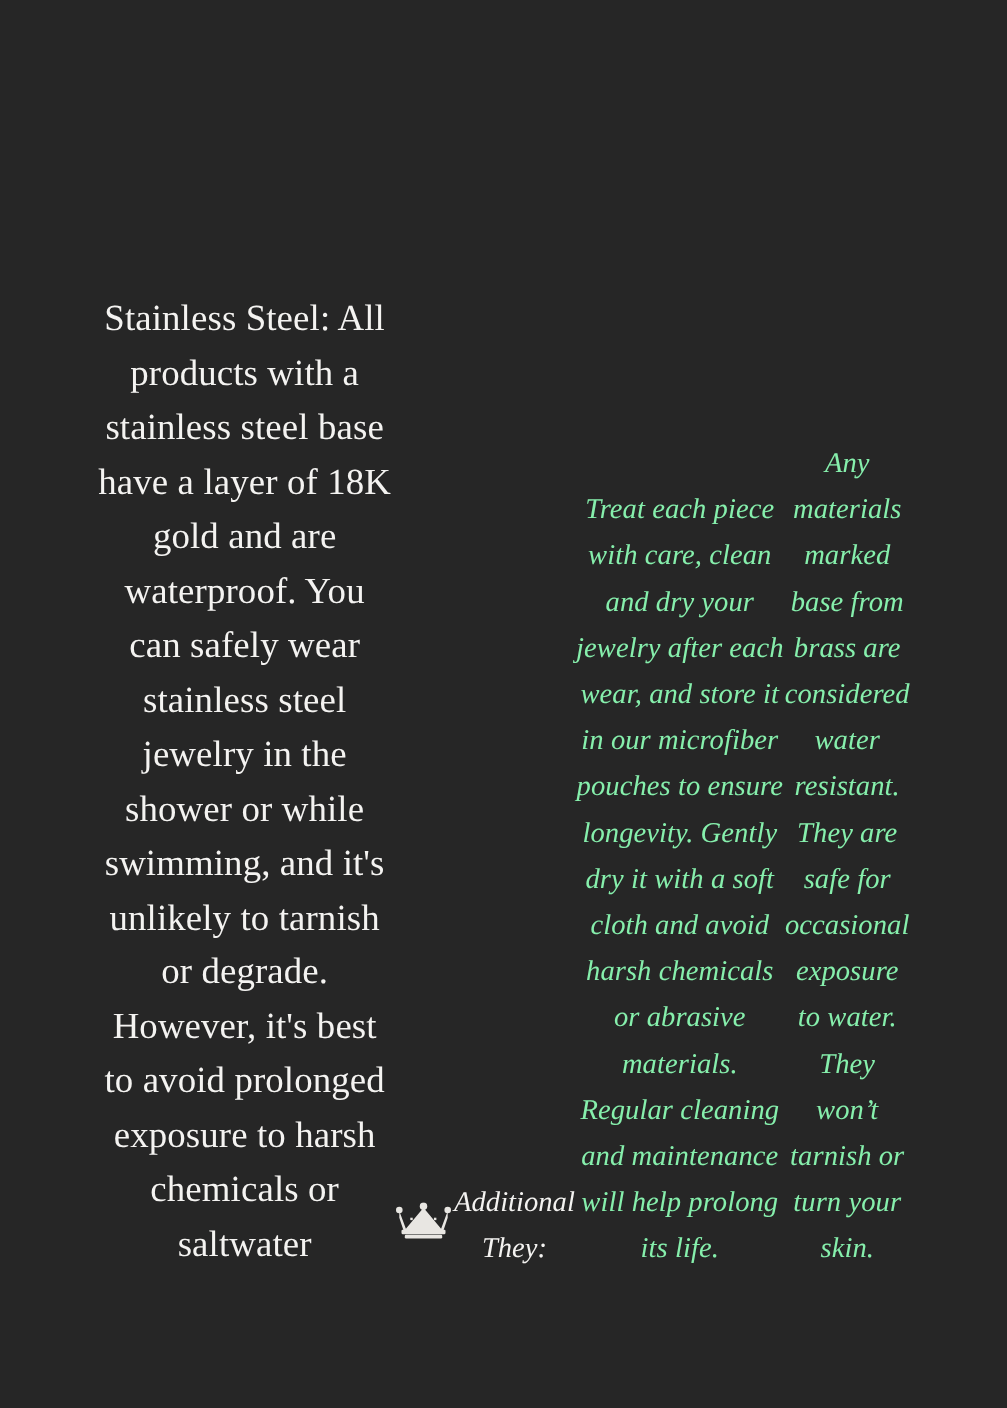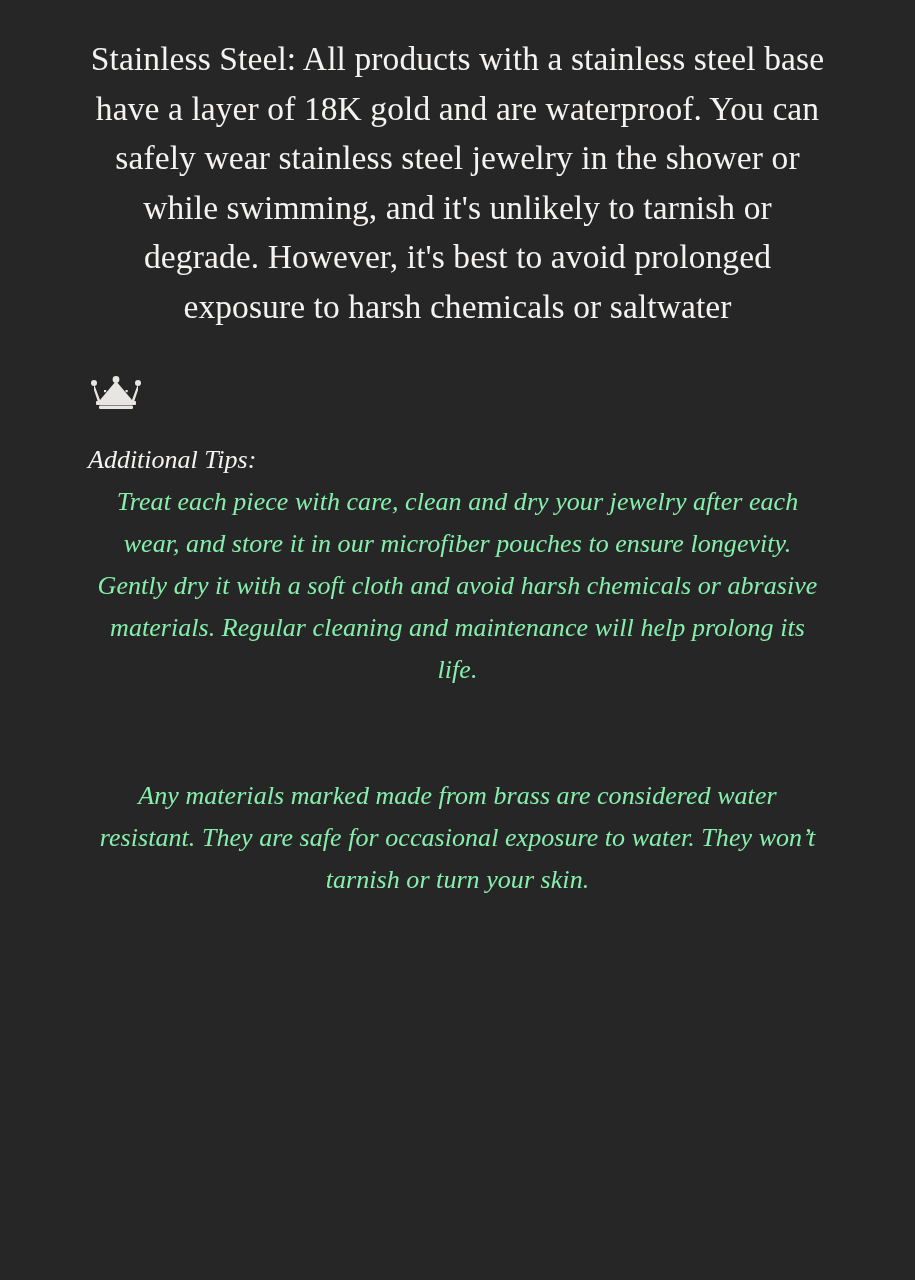--- a/index.html
+++ b/index.html
@@ -14,22 +14,22 @@
     font-family: "Liberation Serif", "DejaVu Serif", serif;
     color: #ffffff;
     -webkit-font-smoothing: antialiased;
   }
   .page {
     width: 915px;
     height: 1156px;
     box-sizing: border-box;
     padding: 34px 88px 0 88px;
     display: flex;
-    flex-direction: column;
-    align-items: flex-start;
+    flex-direction: row;
+    align-items: flex-end;
   }
   .intro {
     font-family: "Liberation Serif", "DejaVu Serif", serif;
     font-size: 33.5px;
     line-height: 49.5px;
     text-align: center;
     font-weight: 400;
     letter-spacing: 0.1px;
     max-width: 740px;
     margin: 0;
@@ -94,25 +94,25 @@
           <rect x="8" y="25" width="40" height="4" rx="1"></rect>
           <rect x="11" y="29.5" width="34" height="3.5" rx="1.2"></rect>
           <rect x="16" y="14" width="2.2" height="2.2"></rect>
           <rect x="26.8" y="12" width="2.4" height="2.4"></rect>
           <rect x="37.5" y="14" width="2.2" height="2.2"></rect>
         </g>
       </svg>
     </span>
   </div>
 
-  <p class="tips-heading">Additional Tips:</p>
+  <p class="tips-heading">Additional They:</p>
 
   <p class="body-italic block-narrow">Treat each piece with care, clean and dry your jewelry after each wear, and store it in our microfiber pouches to ensure longevity. Gently dry it with a soft cloth and avoid harsh chemicals or abrasive materials. Regular cleaning and maintenance will help prolong its life.</p>
 
   <div class="gap"></div>
 
 
 
   <div class="gap"></div>
 
-  <p class="body-italic block-wide">Any materials marked made from brass are considered water resistant. They are safe for occasional exposure to water. They won’t tarnish or turn your skin.</p>
+  <p class="body-italic block-wide">Any materials marked base from brass are considered water resistant. They are safe for occasional exposure to water. They won’t tarnish or turn your skin.</p>
 
 </div>
 
 </body></html>

